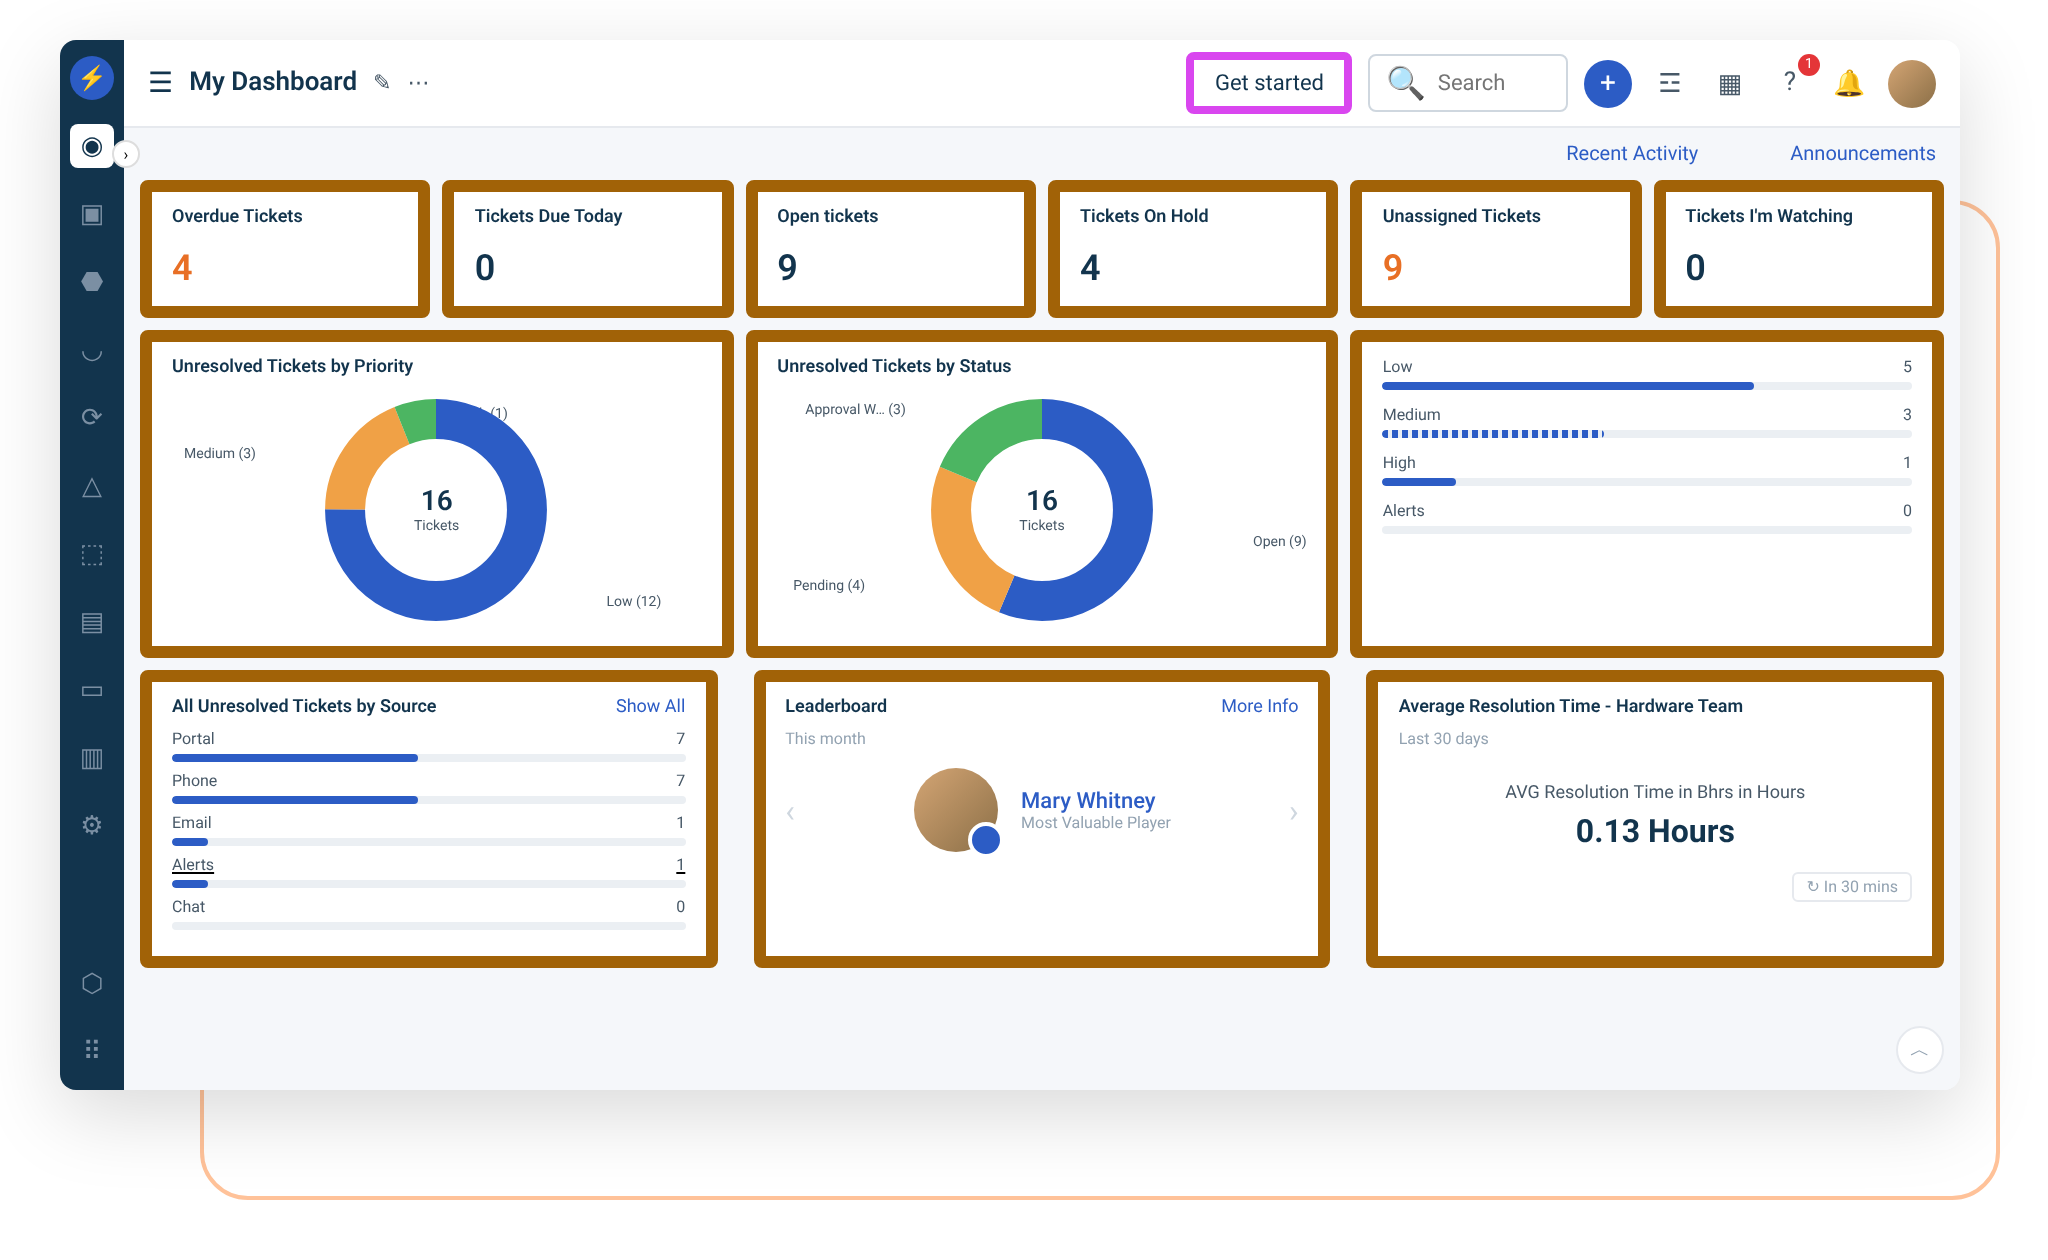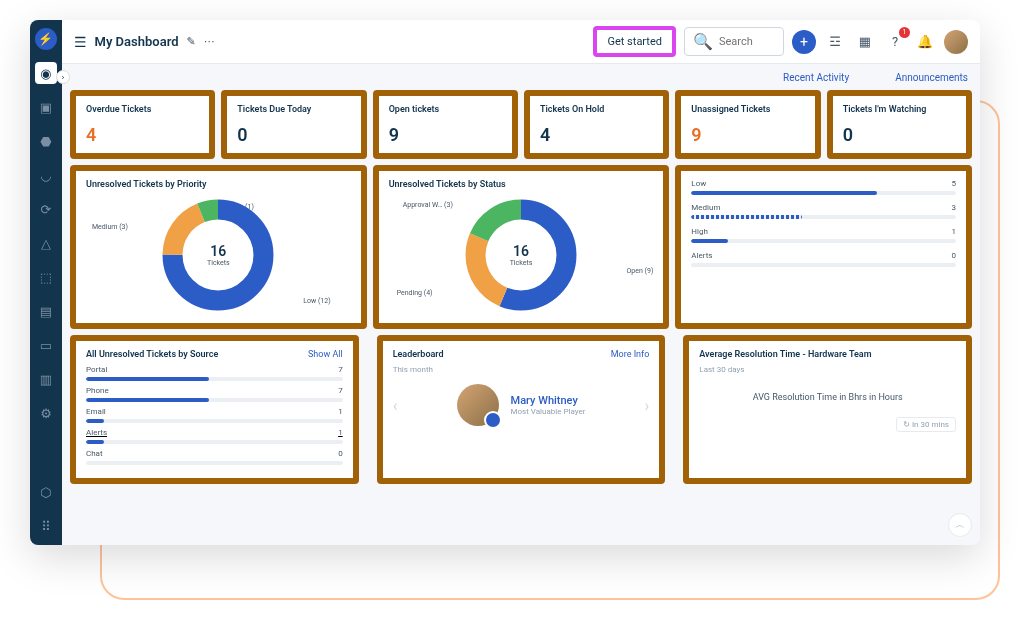--- a/index.html
+++ b/index.html
@@ -329,20 +329,21 @@
           </div>
         </div>
 
         <div class="card" style="position:relative;">
           <div class="title">
               <span>Average Resolution Time - Hardware Team</span>
             </div>
           <div class="sub">Last 30 days</div>
           <div class="avgbox">
             <div class="lab">AVG Resolution Time in Bhrs in Hours</div>
+            <div class="big">0.13 Hours</div>
           </div>
           <div class="refresh"><span>↻ In 30 mins</span></div>
         </div>
 
       </div>
 
     </div>
     <div class="scrolltop">︿</div>
   </div>
 </div>

